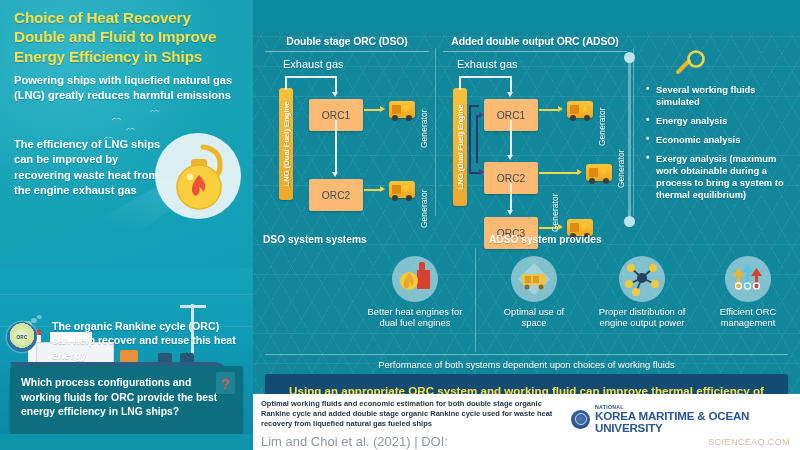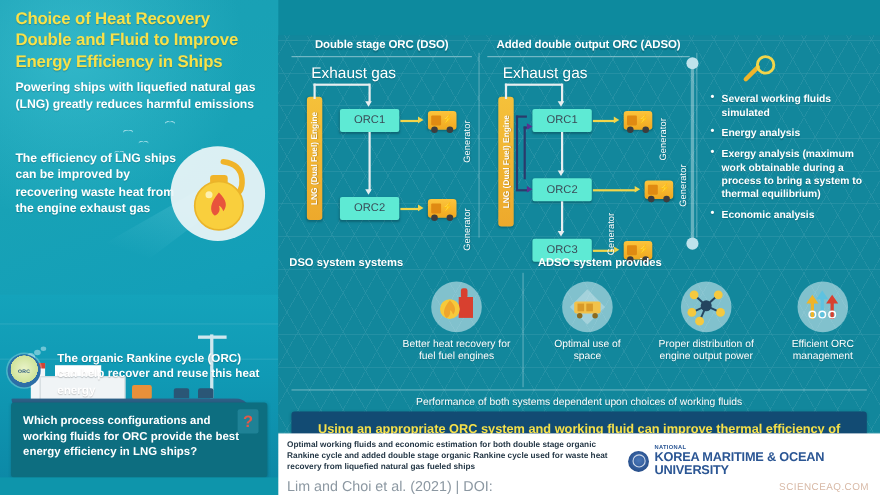--- a/index.html
+++ b/index.html
@@ -176,22 +176,22 @@
     box-shadow: 0 1px 2px rgba(0,0,0,.22);
   }
   .engine-bar span {
     position: absolute; left: 50%; top: 50%;
     transform: translate(-50%,-50%) rotate(-90deg);
     white-space: nowrap; color: #ffffff; font-size: 7.6px; font-weight: bold;
     text-shadow: 0 1px 1px rgba(0,0,0,.25);
   }
 
   .orc-box {
-    position: absolute; width: 54px; height: 21px;
-    background: #5eead4; border-radius: 2px;
+    position: absolute; width: 54px; height: 32px;
+    background: #fdba74; border-radius: 2px;
     display: flex; align-items: center; justify-content: center;
     color: #3a4b57; font-size: 10.2px; font-weight: normal;
     box-shadow: 0 1px 2px rgba(0,0,0,.25);
   }
 
   .gen { position: absolute; width: 30px; height: 22px; }
   .gen-body {
     position: absolute; left: 2px; top: 2px; width: 26px; height: 17px;
     background: linear-gradient(180deg, #fcc43c, #f0a81f); border-radius: 3px;
     box-shadow: 0 1px 2px rgba(0,0,0,.25);
@@ -201,21 +201,21 @@
   .gen-bolt { position: absolute; right: 5px; top: 5px; color: #fff; font-size: 8px; }
 
   .gen-label {
     position: absolute; color: #ffffff; font-size: 8.4px;
     writing-mode: vertical-rl; transform: rotate(180deg);
     text-shadow: 0 1px 1px rgba(0,0,0,.2);
     letter-spacing: .1px;
   }
 
   .exhaust-label {
-    position: absolute; color: #ffffff; font-size: 14px;
+    position: absolute; color: #ffffff; font-size: 11px;
     text-shadow: 0 1px 1px rgba(0,0,0,.2);
     text-align: center;
   }
 
   .ln { position: absolute; background: #e8eef0; }
   .ln-v { width: 1.6px; }
   .ln-h { height: 1.6px; }
   .arrow-d {
     position: absolute; width: 0; height: 0;
     border-left: 3.6px solid transparent; border-right: 3.6px solid transparent;
@@ -533,41 +533,41 @@
         <div class="magnifier">
           <svg width="34" height="26" viewBox="0 0 34 26">
             <line x1="3" y1="22" x2="14" y2="11" stroke="#f0b429" stroke-width="4" stroke-linecap="round"></line>
             <circle cx="21" cy="9" r="7.5" fill="none" stroke="#f2d54a" stroke-width="2.6"></circle>
           </svg>
         </div>
 
         <div class="bullet-list">
           <div class="bullet-item">Several working fluids simulated</div>
           <div class="bullet-item">Energy analysis</div>
+          <div class="bullet-item">Economic analysis</div>
           <div class="bullet-item">Exergy analysis (maximum work obtainable during a process to bring a system to thermal equilibrium)</div>
-          <div class="bullet-item">Economic analysis</div>
         </div>
       </div>
     </div>
 
     <div class="provides">
 
       <div class="prov-head" style="left:10px; top:2px;">DSO system systems</div>
 
 
       <div class="prov-item" style="left:112px; top:24px; width:100px;">
         <div class="prov-circle">
           <svg width="46" height="46" viewBox="0 0 46 46">
             <rect x="25" y="14" width="13" height="19" fill="#d8402f"></rect>
             <rect x="27" y="6" width="6" height="9" rx="2" fill="#d8402f"></rect>
             <circle cx="17" cy="25" r="9" fill="#f7c93b"></circle>
             <path d="M17 17 c5 5 6 9 3 13 c-1 -2 -1 -3 -3 -4 c1 4 -1 6 -3 7 c-4 -3 -3 -9 3 -16 z" fill="#f0a52c"></path>
           </svg>
         </div>
-        <div class="prov-label">Better heat recovery for fuel fuel engines</div>
+        <div class="prov-label">Better heat engines for dual fuel engines</div>
       </div>
 
       <div class="prov-sep" style="left:222px;"></div>
 
       <div class="prov-head" style="left:236px; top:2px;">ADSO system provides</div>
 
       <div class="prov-item" style="left:238px; top:24px; width:86px;">
         <div class="prov-circle">
           <svg width="46" height="46" viewBox="0 0 46 46">
             <polygon points="23,7 39,23 23,39 7,23" fill="rgba(255,255,255,.28)"></polygon>

